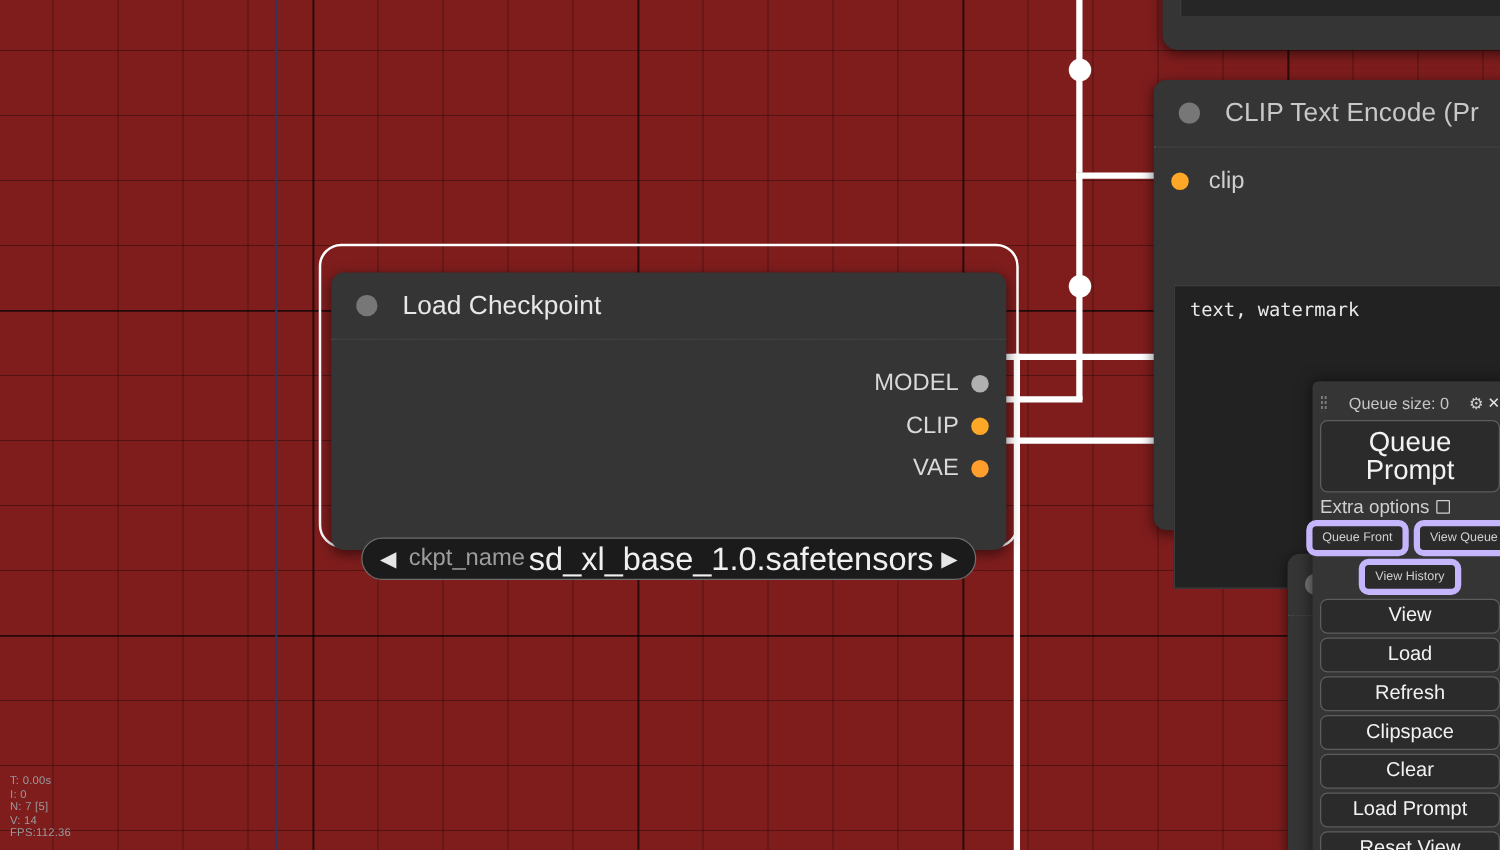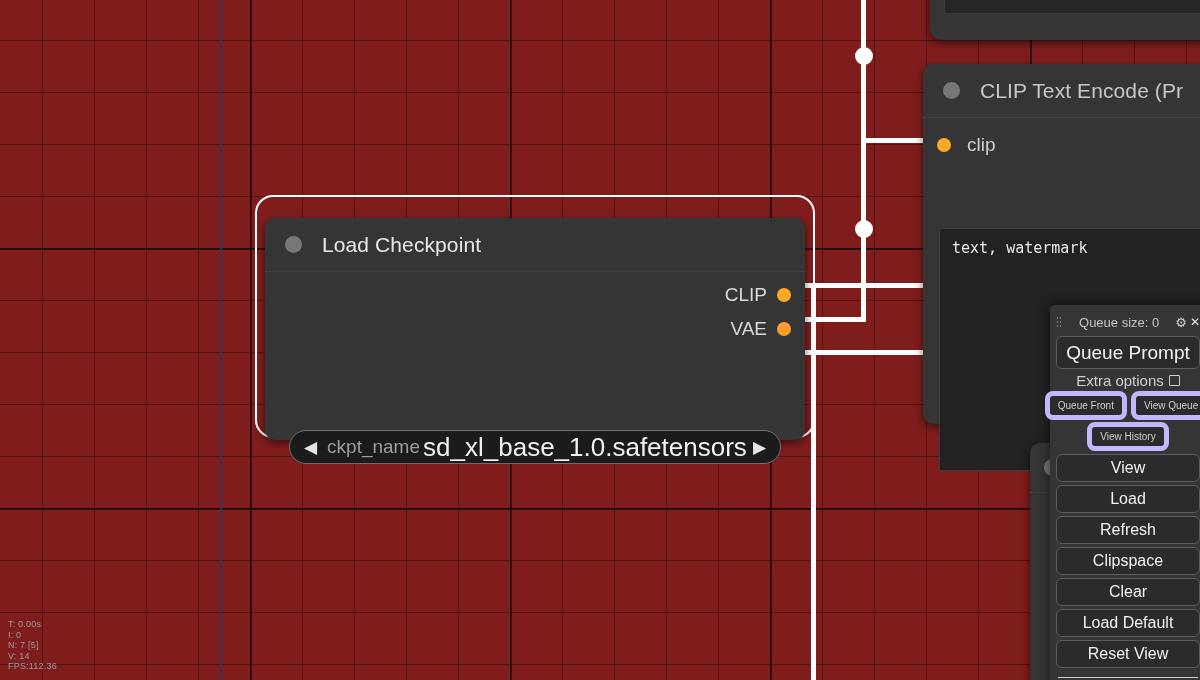--- a/index.html
+++ b/index.html
@@ -193,25 +193,24 @@
     border: 1px solid #5d5d5d;
     border-radius: 6px;
     color: #f2f2f2;
     font-family: "Liberation Sans", sans-serif;
     font-size: 16px;
     line-height: 1;
     padding: 5px 0;
     text-align: center;
     cursor: pointer;
   }
-  .btn.primary { font-size: 19px; padding: 6px 0; }
+  .btn.primary { font-size: 22px; padding: 6px 0; }
   .extra-row {
     display: flex;
     align-items: center;
-    justify-content: center;
     gap: 5px;
     color: #cfcfcf;
     font-size: 15px;
     margin: 3px 0 2px;
   }
   .chk {
     width: 11px; height: 11px;
     border: 1px solid #cfcfcf;
     border-radius: 1px;
     background: #353535;
@@ -300,20 +299,24 @@
 
   <div class="node-sel-outline" style="left:255px; top:195px; width:560px; height:243px;"></div>
 
   <div class="node" style="left:265px; top:218px; width:540px; height:222px;">
     <div class="node-title">
       <span class="node-dot"></span>
       <span class="node-title-text">Load Checkpoint</span>
     </div>
     <div class="node-body">
 
+      <div class="slot-row out" style="margin-top:12px;">
+        <span class="slot-label">MODEL</span>
+        <span class="slot-pin pin-model"></span>
+      </div>
 
       <div class="slot-row out">
         <span class="slot-label">CLIP</span>
         <span class="slot-pin pin-clip"></span>
       </div>
 
       <div class="slot-row out">
         <span class="slot-label">VAE</span>
         <span class="slot-pin pin-vae"></span>
       </div>
@@ -348,21 +351,21 @@
     </div>
     <div class="mini-row">
       <button class="btn-mini">View History</button>
     </div>
 
     <button class="btn">View</button>
     <button class="btn">Load</button>
     <button class="btn">Refresh</button>
     <button class="btn">Clipspace</button>
     <button class="btn">Clear</button>
-    <button class="btn">Load Default</button>
+    <button class="btn">Load Prompt</button>
     <button class="btn">Reset View</button>
 
     <div class="panel-sep"></div>
 
     <button class="btn">Manager</button>
 
   </div>
 
   <div id="stats">
     <div>T: 0.00s</div>

